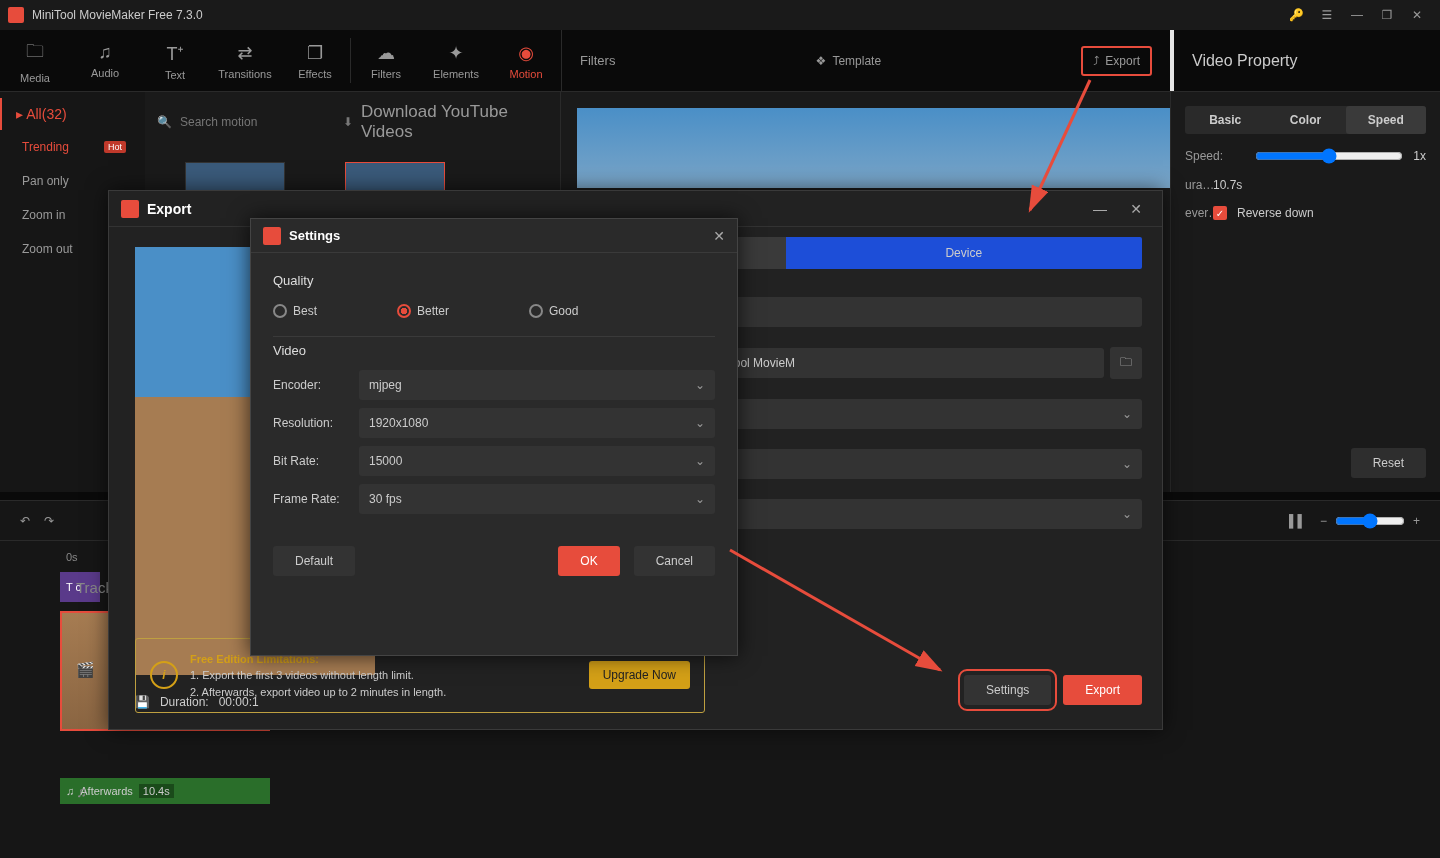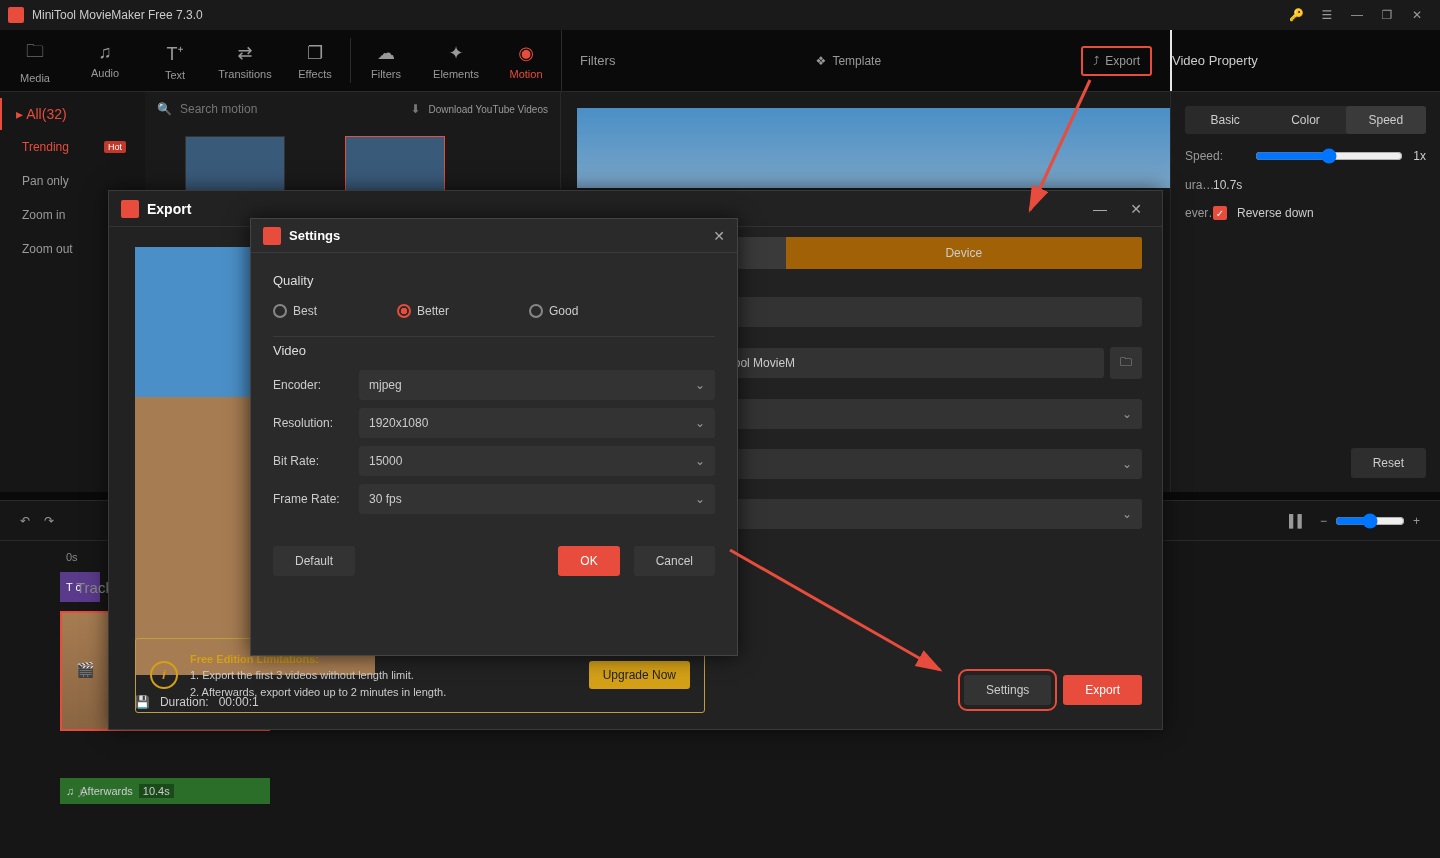--- a/index.html
+++ b/index.html
@@ -15,47 +15,47 @@
 
 .toolbar { height: 62px; display: flex; border-bottom: 1px solid #2a2a2a; }
 .toolbar .item { width: 70px; display: flex; flex-direction: column; align-items: center; justify-content: center; gap: 4px; color: #999; cursor: pointer; }
 .toolbar .item.active { color: #e74c3c; }
 .toolbar .item .ico { font-size: 18px; }
 .toolbar .item .lbl { font-size: 11px; }
 .toolbar .sep { width: 1px; background: #2a2a2a; margin: 8px 0; }
 .toolbar .player-header { flex: 1; display: flex; align-items: center; padding: 0 18px; color: #999; font-size: 13px; border-left: 1px solid #2a2a2a; }
 .toolbar .player-header .btn { margin-left: auto; display: flex; align-items: center; gap: 6px; padding: 6px 10px; cursor: pointer; }
 .toolbar .player-header .btn.export-top { border: 2px solid #e74c3c; border-radius: 3px; }
-.toolbar .prop-header { width: 270px; display: flex; align-items: center; padding: 0 0; color: #ccc; font-size: 13px; border-left: 2px solid #e5e5e5; }
+.toolbar .prop-header { width: 270px; display: flex; align-items: center; padding: 0 18px; color: #ccc; font-size: 16px; border-left: 4px solid #e5e5e5; }
 
 
 .left-panel { position: absolute; top: 92px; left: 0; width: 145px; height: 400px; background: #161616; padding: 6px 0; }
 .left-panel .head { color: #e74c3c; padding: 8px 14px; font-size: 14px; border-left: 2px solid #e74c3c; }
 .left-panel .row { color: #999; padding: 10px 22px; font-size: 12px; display: flex; align-items: center; gap: 6px; }
 .left-panel .row.trending { color: #e74c3c; gap: 35px; }
 .left-panel .hot { background: #c0392b; color: #fff; font-size: 9px; padding: 1px 4px; border-radius: 2px; }
 
 
 .content { position: absolute; top: 92px; left: 145px; right: 0; height: 400px; display: flex; }
 .motion-lib { width: 415px; background: #1a1a1a; }
 .motion-lib .search-row { display: flex; align-items: center; padding: 10px 12px; gap: 8px; color: #777; }
 .motion-lib .search-row input { background: transparent; border: none; color: #999; flex: 1; font-size: 12px; }
-.motion-lib .search-row .dl { color: #999; font-size: 10px; }
+.motion-lib .search-row .dl { color: #999; font-size: 17px; }
 .motion-lib .thumbs { display: flex; gap: 60px; padding: 10px 40px; }
 .motion-lib .thumb { text-align: center; }
 .motion-lib .thumb .pic { width: 100px; height: 56px; background: #3a5a7a; border: 1px solid #333; margin-bottom: 8px; }
 .motion-lib .thumb.sel .pic { border: 1px solid #e74c3c; }
 .motion-lib .thumb .cap { color: #999; font-size: 11px; }
 
 .player { flex: 1; background: #1a1a1a; border-left: 1px solid #2a2a2a; padding: 16px; }
 .video-preview { width: 100%; height: 80px; background: linear-gradient(#4a8fc7,#7aa5c7); }
 
 
 .props { position: absolute; top: 92px; right: 0; width: 270px; height: 400px; background: #1a1a1a; border-left: 1px solid #2a2a2a; padding: 14px; }
-.props .tabs { display: flex; background: #2a2a2a; border-radius: 3px; margin-bottom: 0; }
+.props .tabs { display: flex; background: #2a2a2a; border-radius: 3px; margin-bottom: 0; font-weight: bold; }
 .props .tabs .tab { flex: 1; text-align: center; padding: 7px; color: #ccc; font-size: 12px; cursor: pointer; }
 .props .tabs .tab.active { background: #3a3a3a; border-radius: 3px; }
 .props .row { display: flex; align-items: center; gap: 10px; margin: 14px 0; }
 .props .lbl { color: #999; font-size: 12px; width: 60px; }
 .props input[type=range] { flex: 1; }
 .props .val { color: #ccc; font-size: 12px; }
 .props .chk { width: 14px; height: 14px; background: #e74c3c; display: inline-flex; align-items: center; justify-content: center; color: #fff; font-size: 10px; border-radius: 2px; }
 .reset-btn { position: absolute; right: 14px; bottom: 14px; background: #2e2e2e; color: #ccc; padding: 8px 22px; border-radius: 3px; cursor: pointer; font-size: 12px; }
 
 
@@ -76,21 +76,21 @@
 .export-dlg { position: absolute; top: 190px; left: 108px; width: 1055px; height: 540px; background: #222; border: 1px solid #3a3a3a; box-shadow: 0 0 20px rgba(0,0,0,.6); }
 .export-dlg .dlg-head { height: 36px; display: flex; align-items: center; padding: 0 12px; gap: 8px; border-bottom: 1px solid #333; }
 .export-dlg .dlg-head .logo2 { width: 18px; height: 18px; background: #e74c3c; border-radius: 2px; }
 .export-dlg .dlg-head .t { color: #fff; font-weight: 600; font-size: 14px; flex: 1; }
 .export-dlg .dlg-head .c { color: #aaa; width: 28px; text-align: center; cursor: pointer; font-size: 14px; }
 .export-body { display: flex; height: calc(100% - 36px); }
 .export-left { width: 300px; padding: 20px 26px; display: flex; flex-direction: column; }
 .export-thumb { width: 240px; height: 350px; background: linear-gradient(#4a8fc7 35%, #a67c52 35%); flex: 1; }
 .export-dur { color: #ccc; font-size: 12px; margin-top: 20px; display: flex; align-items: center; gap: 10px; }
 .export-right { flex: 1; padding: 10px 20px 16px; display: flex; flex-direction: column; }
-.target-tabs { display: flex; height: 32px; background: #a16207; border-radius: 2px; margin-bottom: 18px; }
+.target-tabs { display: flex; height: 32px; background: #1d4ed8; border-radius: 2px; margin-bottom: 18px; }
 .target-tabs .tt { flex: 1; display: flex; align-items: center; justify-content: center; color: #ccc; font-size: 12px; cursor: pointer; }
 .target-tabs .tt.active { background: #3a3a3a; }
 .form-row { display: flex; align-items: center; margin: 10px 0; }
 .form-row .lbl { width: 86px; color: #ccc; font-size: 12px; }
 .form-row .inp { flex: 1; background: #333; border-radius: 3px; padding: 8px 10px; color: #ccc; font-size: 12px; display: flex; align-items: center; }
 .form-row .inp .chev { margin-left: auto; color: #999; }
 .form-row .folder-btn { width: 32px; height: 32px; background: #333; margin-left: 6px; display: flex; align-items: center; justify-content: center; border-radius: 3px; color: #ccc; }
 .toggle-row { display: flex; align-items: center; margin: 14px 0; gap: 10px; }
 .toggle { width: 36px; height: 18px; background: #444; border-radius: 9px; position: relative; }
 .toggle::after { content: ''; position: absolute; left: 2px; top: 2px; width: 14px; height: 14px; background: #888; border-radius: 50%; }

